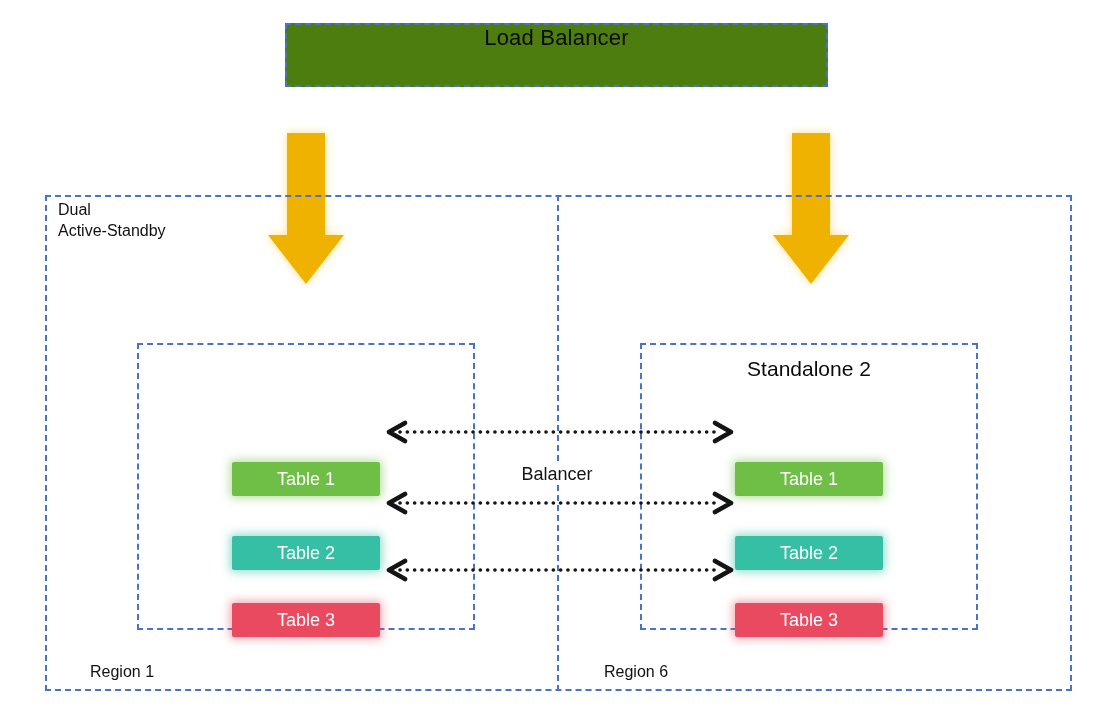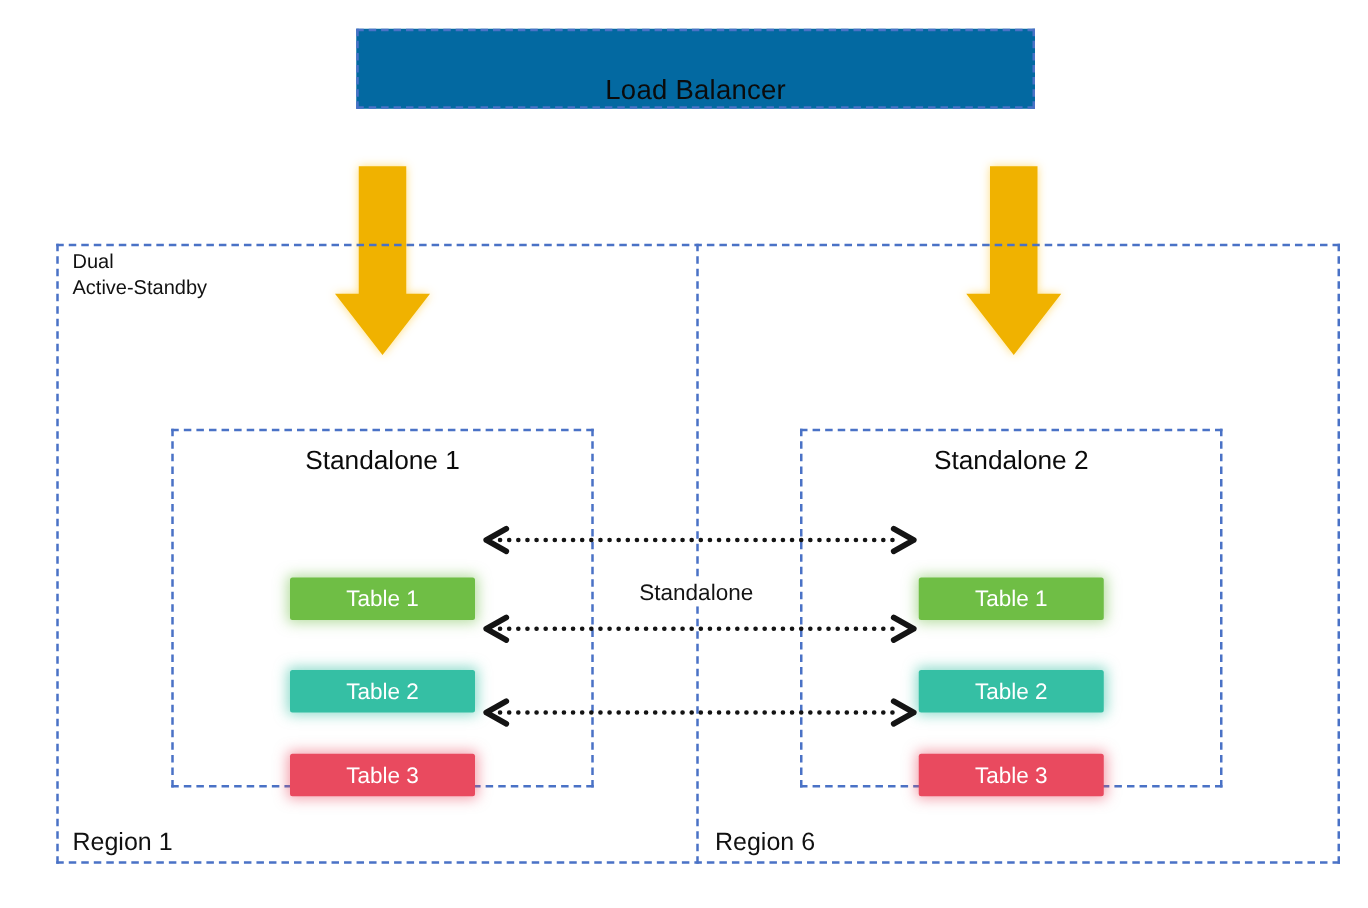--- a/index.html
+++ b/index.html
@@ -3,22 +3,22 @@
 <meta charset="utf-8">
 <style>
   html,body{margin:0;padding:0;background:#ffffff;}
   .canvas{
     position:relative;width:1094px;height:726px;background:#ffffff;overflow:hidden;
     font-family:"Liberation Sans","DejaVu Sans",sans-serif;color:#111;
   }
   
   .lb-box{
     position:absolute;left:285px;top:23px;width:543px;height:64px;
-    border:2px dashed #4A72C6;display:flex;align-items:flex-end;justify-content:center;
-    box-sizing:border-box;background:#0369a1;
+    border:2px dashed #4A72C6;display:flex;align-items:flex-start;justify-content:center;
+    box-sizing:border-box;background:#4d7c0f;
   }
   .lb-label{font-size:22px;color:#0b0b0b;letter-spacing:.2px;}
   .outer-box{
     position:absolute;left:45px;top:195px;width:1027px;height:496px;
     border:2px dashed #4A72C6;box-sizing:border-box;
   }
   .region-divider{
     position:absolute;left:557px;top:195px;height:496px;width:0;
     border-left:2px dashed #4A72C6;
   }
@@ -27,21 +27,21 @@
     border:2px dashed #4A72C6;box-sizing:border-box;
   }
   .s1{left:137px;}
   .s2{left:640px;}
   .standalone-title{
     position:absolute;top:12px;left:0;width:100%;text-align:center;
     font-size:21px;color:#0b0b0b;
   }
   
   .dual-label{position:absolute;left:58px;top:199px;font-size:16px;line-height:21px;color:#111;}
-  .region-label{position:absolute;top:663px;font-size:20px;color:#111;}
+  .region-label{position:absolute;top:663px;font-size:16px;color:#111;margin-left:32px;}
   .region-1{left:58px;}
   .region-2{left:572px;}
   .replicate-label{
     position:absolute;left:557px;top:464px;transform:translateX(-50%);
     font-size:18px;color:#141414;background:#fff;padding:0 4px;
   }
   
   .chip{
     position:absolute;left:93px;width:148px;height:34px;border-radius:2px;
     display:flex;align-items:center;justify-content:center;
@@ -87,21 +87,20 @@
 
   <div class="dual-label">
     <div>Dual</div>
     <div>Active-Standby</div>
   </div>
 
   <div class="region-label region-1">Region 1</div>
   <div class="region-label region-2">Region 6</div>
 
   <div class="standalone-box s1">
-    <div class="standalone-title">Standalone 1</div>
     <div class="chip chip-1" style="background: rgb(111, 190, 69);">Table 1</div>
     <div class="chip chip-2" style="background: rgb(53, 191, 164);">Table 2</div>
     <div class="chip chip-3" style="background: rgb(233, 74, 95);">Table 3</div>
   </div>
 
   <div class="standalone-box s2">
     <div class="standalone-title">Standalone 2</div>
     <div class="chip chip-1" style="background: rgb(111, 190, 69);">Table 1</div>
     <div class="chip chip-2" style="background: rgb(53, 191, 164);">Table 2</div>
     <div class="chip chip-3" style="background: rgb(233, 74, 95);">Table 3</div>
@@ -118,15 +117,15 @@
       <path class="head" d="M25 82 L9 91 L25 100"></path>
       <path class="head" d="M335 82 L351 91 L335 100"></path>
     </g>
     <g>
       <line class="dots" x1="20" y1="158" x2="340" y2="158"></line>
       <path class="head" d="M25 149 L9 158 L25 167"></path>
       <path class="head" d="M335 149 L351 158 L335 167"></path>
     </g>
   </svg>
 
-  <div class="replicate-label">Standalone</div>
+  <div class="replicate-label">Balancer</div>
 
 </div>
 
 </body></html>

